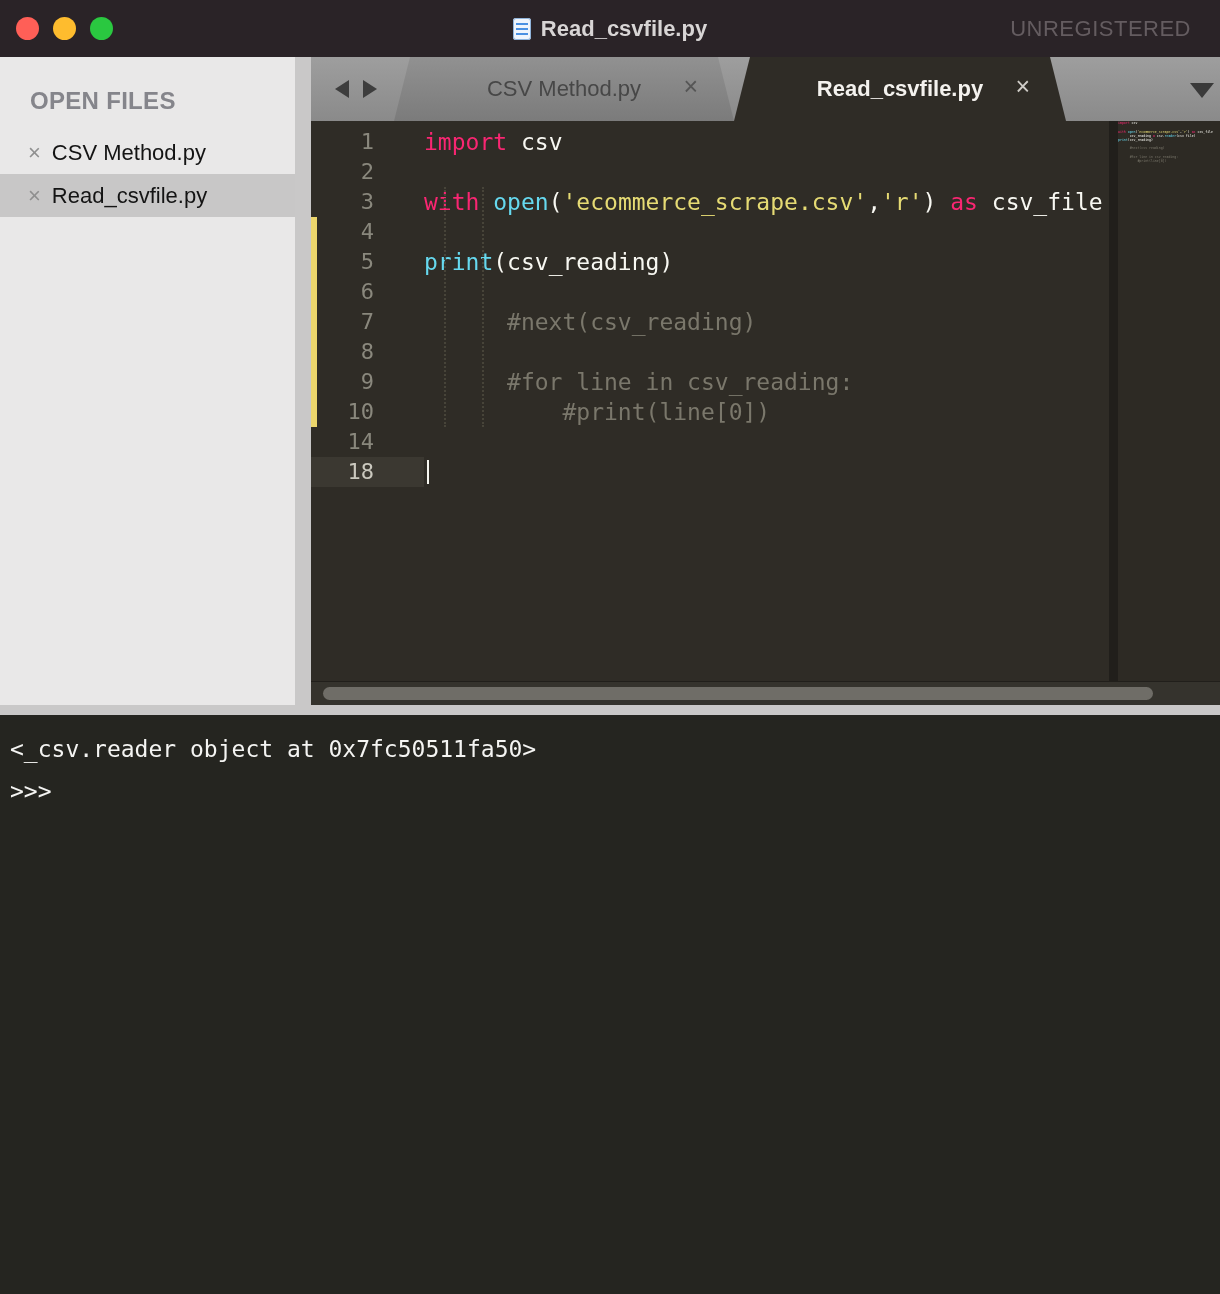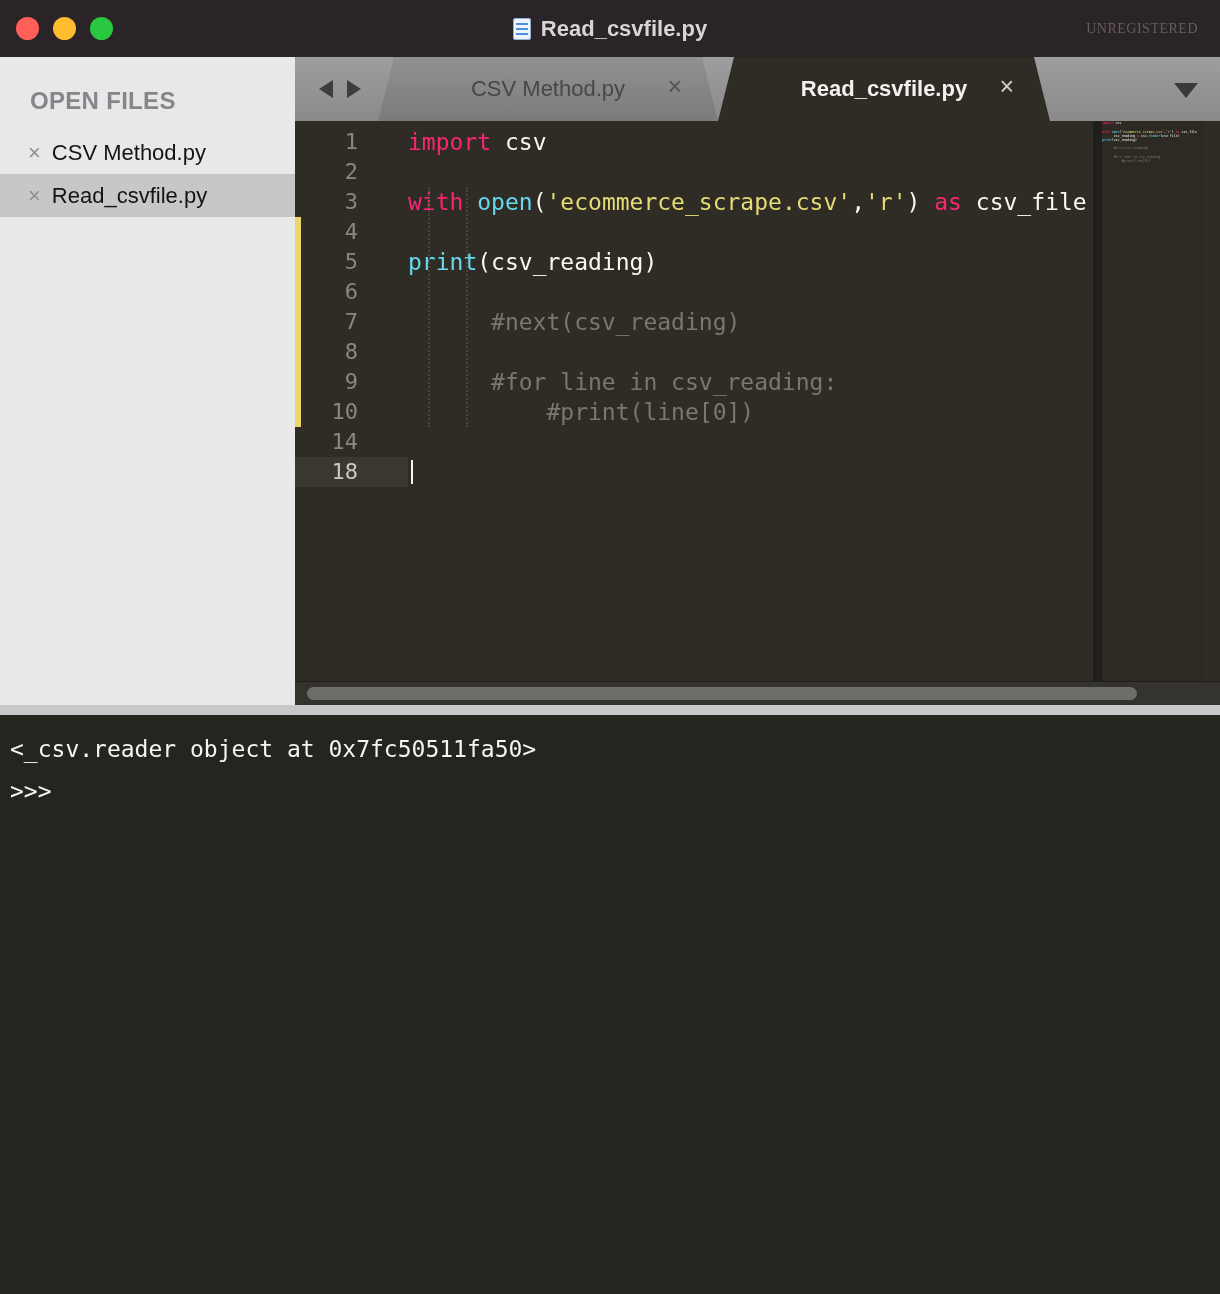--- a/index.html
+++ b/index.html
@@ -15,24 +15,24 @@
   .titlebar{height:57px;flex:none;background:#2a2327;position:relative;display:flex;align-items:center;}
   .traffic{position:absolute;left:16px;top:0;height:57px;display:flex;align-items:center;gap:14px;}
   .tl{width:23px;height:23px;border-radius:50%;display:inline-block;}
   .tl.red{background:var(--tl-red,#ff5f57);}
   .tl.yellow{background:var(--tl-yellow,#febc2e);}
   .tl.green{background:var(--tl-green,#2ac840);}
   .title-wrap{margin:0 auto;display:flex;align-items:center;gap:10px;color:#d8d5d5;font-size:22px;font-weight:bold;}
   .doc-icon{width:18px;height:22px;background:#eef4fc;border-radius:3px;position:relative;box-shadow:0 0 0 1px #8fb3da inset;}
   .doc-icon::before{content:"";position:absolute;left:3px;right:3px;top:5px;height:12px;
     background:repeating-linear-gradient(#4a90e2 0 2px,transparent 2px 5px);}
-  .unregistered{position:absolute;right:22px;color:#645c60;font-size:14px;letter-spacing:.5px;font-family:Liberation Serif, serif;}
-
-  
-  .main{height:648px;flex:none;display:flex;}
+  .unregistered{position:absolute;right:29px;color:#645c60;font-size:22px;letter-spacing:.5px;}
+
+  
+  .main{height:648px;flex:none;display:flex;gap:16px;}
 
   
   .sidebar{width:295px;flex:none;background:#e9e8e8;box-sizing:border-box;padding-top:24px;}
   .sidebar-heading{color:#85858b;font-weight:bold;font-size:24px;letter-spacing:.3px;padding:6px 0 16px 30px;}
   .file-row{display:flex;align-items:center;height:43px;font-size:22px;color:#141414;gap:11px;padding-left:28px;cursor:default;}
   .file-row.selected{background:#c8c7c7;}
   .file-close{color:#8f8f8f;font-size:22px;line-height:1;}
   .file-label{white-space:nowrap;}
 
   

